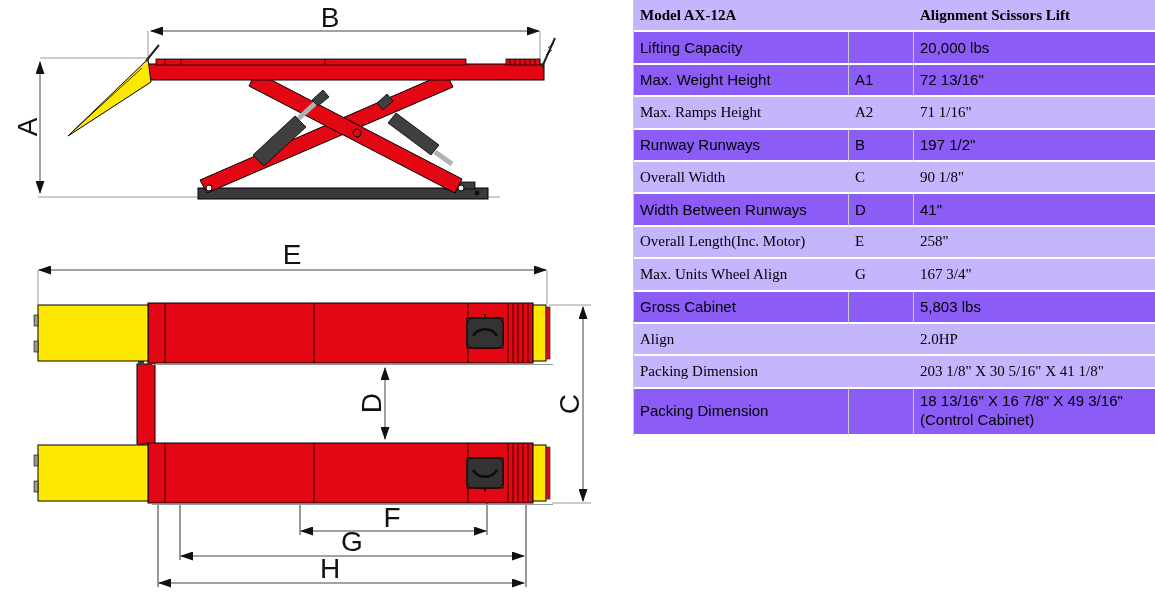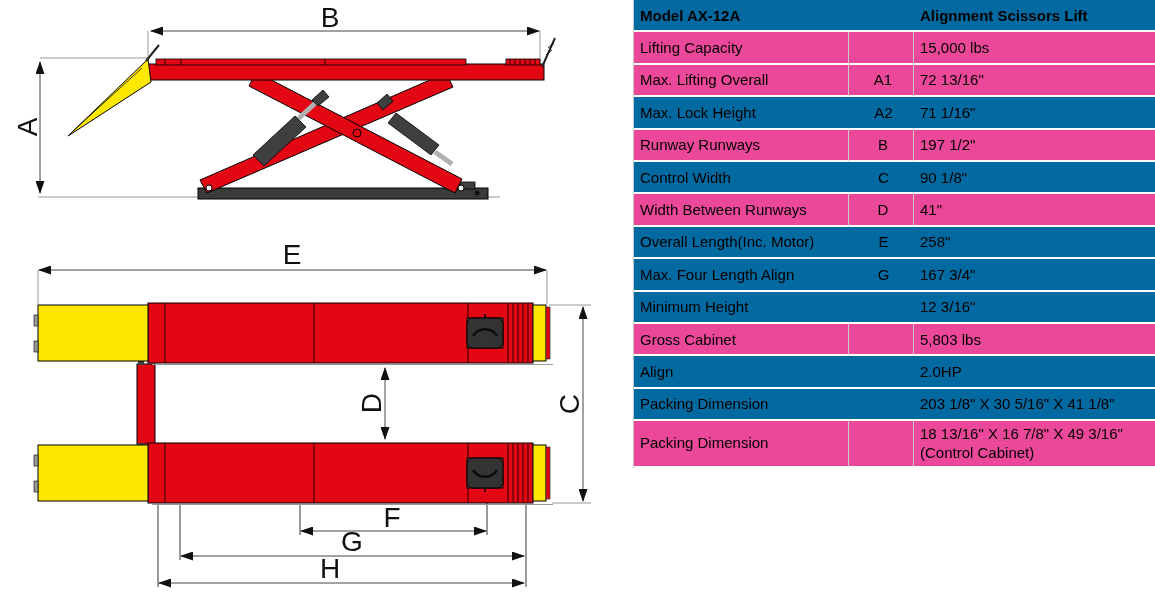--- a/index.html
+++ b/index.html
@@ -4,24 +4,24 @@
 <style>
   html,body{margin:0;padding:0;background:#fff;}
   #stage{position:relative;width:1155px;height:598px;background:#fff;overflow:hidden;
          font-family:"Liberation Sans",sans-serif;}
   #drawing{position:absolute;left:0;top:0;}
   #spec-panel{position:absolute;left:633px;top:0;width:522px;height:598px;}
   table.spec{border-collapse:separate;border-spacing:0;width:522px;table-layout:fixed;
              font-size:15px;color:#000;border-left:1px solid #c9c9c9;}
   table.spec td{height:30.4px;padding:0 2px 0 6px;vertical-align:middle;
                 border-bottom:2px solid #fff;overflow:hidden;white-space:nowrap;}
-  tr.pink td{background:#0369a1;}
-  tr.white td{background:#ec4899;margin-top:32px;}
+  tr.pink td{background:#c4b5fd;font-family:Liberation Serif, serif;}
+  tr.white td{background:#8b5cf6;margin-top:32px;}
   tr.white td.c1, tr.white td.c2{border-right:1px solid #c9c9c9;}
-  td.c2{text-align:center;padding:0;}
+  td.c2{padding:0;}
   td.c3{padding-left:8px;}
   tr.hdr td{font-weight:bold;}
   tr.tall td{height:45px;white-space:normal;line-height:1.25;}
   text{font-family:"Liberation Sans",sans-serif;fill:#111;}
   .dim{stroke:#444;stroke-width:1;fill:none;}
   .ext{stroke:#9a9a9a;stroke-width:1;fill:none;}
   .thin{stroke:#000;stroke-width:0.8;fill:none;}
 </style>
 </head>
 <body>
@@ -143,61 +143,56 @@
           <col>
         </colgroup>
       <tbody id="spec-body">
         <tr class="pink hdr">
           <td class="c1" colspan="2">Model AX-12A</td>
           <td class="c3">Alignment Scissors Lift</td>
         </tr>
       <tr class="white">
             <td class="c1">Lifting Capacity</td>
             <td class="c2"></td>
-            <td class="c3">15,000 lbs</td>
-          </tr>
-          <tr class="white">
-            <td class="c1">Max. Lifting Overall</td>
+            <td class="c3">20,000 lbs</td>
+          </tr>
+          <tr class="white">
+            <td class="c1">Max. Weight Height</td>
             <td class="c2">A1</td>
             <td class="c3">72 13/16"</td>
           </tr>
           <tr class="pink">
-            <td class="c1">Max. Lock Height</td>
+            <td class="c1">Max. Ramps Height</td>
             <td class="c2">A2</td>
             <td class="c3">71 1/16"</td>
           </tr>
           <tr class="white">
             <td class="c1">Runway Runways</td>
             <td class="c2">B</td>
             <td class="c3">197 1/2"</td>
           </tr>
           <tr class="pink">
-            <td class="c1">Control Width</td>
+            <td class="c1">Overall Width</td>
             <td class="c2">C</td>
             <td class="c3">90 1/8"</td>
           </tr>
           <tr class="white">
             <td class="c1">Width Between Runways</td>
             <td class="c2">D</td>
             <td class="c3">41"</td>
           </tr>
           <tr class="pink">
             <td class="c1">Overall Length(Inc. Motor)</td>
             <td class="c2">E</td>
             <td class="c3">258"</td>
           </tr>
           <tr class="pink">
-            <td class="c1">Max. Four Length Align</td>
+            <td class="c1">Max. Units Wheel Align</td>
             <td class="c2">G</td>
             <td class="c3">167 3/4"</td>
-          </tr>
-          <tr class="pink">
-            <td class="c1">Minimum Height</td>
-            <td class="c2"></td>
-            <td class="c3">12 3/16"</td>
           </tr>
           <tr class="white">
             <td class="c1">Gross Cabinet</td>
             <td class="c2"></td>
             <td class="c3">5,803 lbs</td>
           </tr>
           <tr class="pink">
             <td class="c1">Align</td>
             <td class="c2"></td>
             <td class="c3">2.0HP</td>

